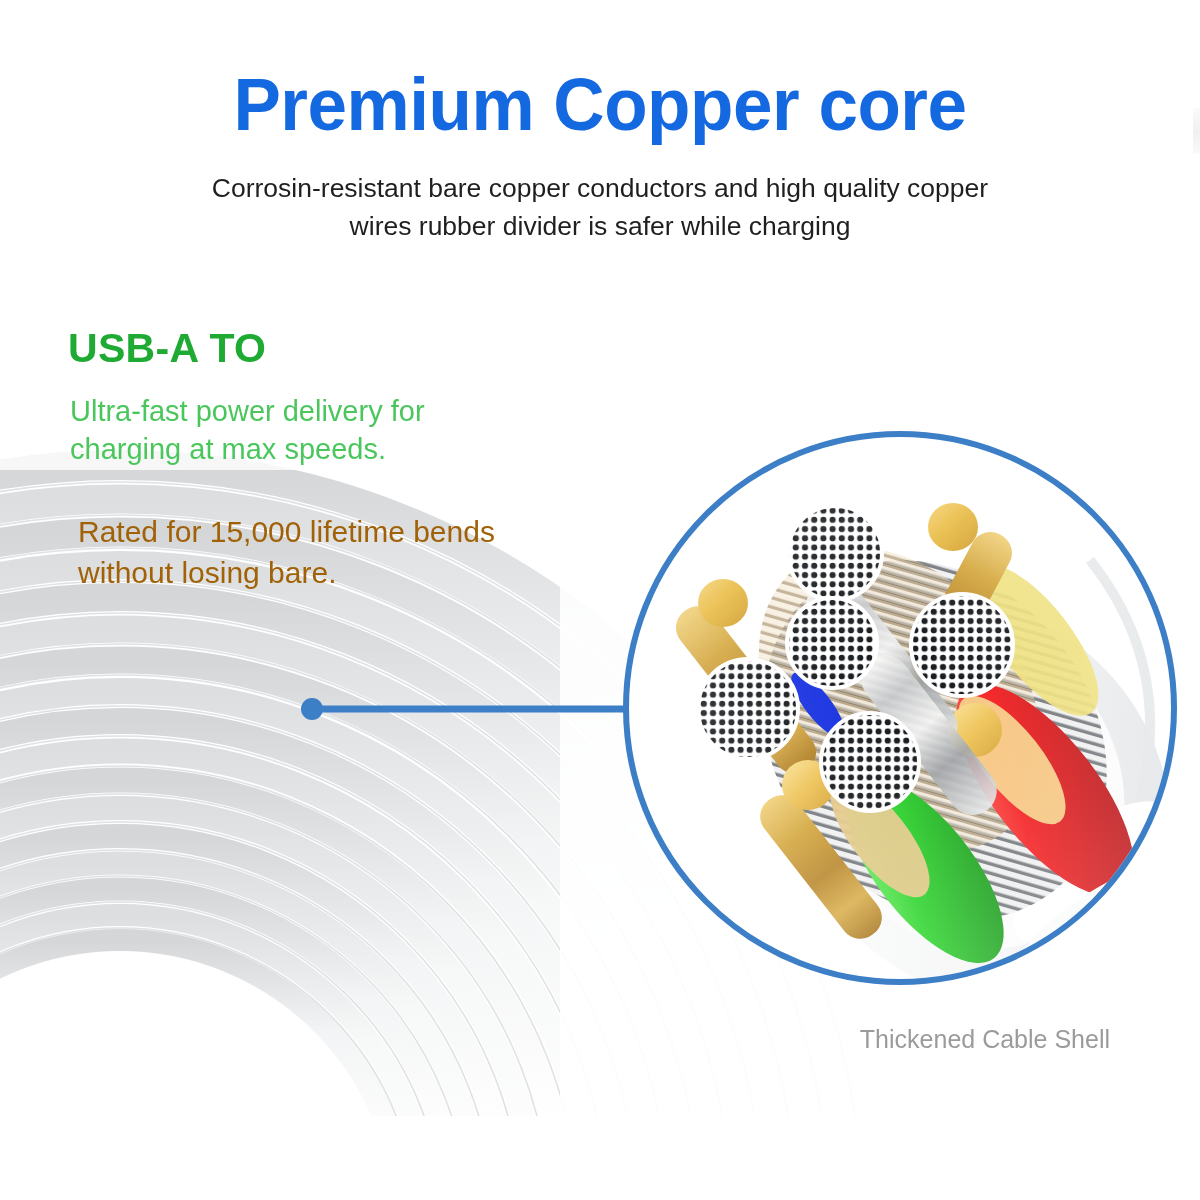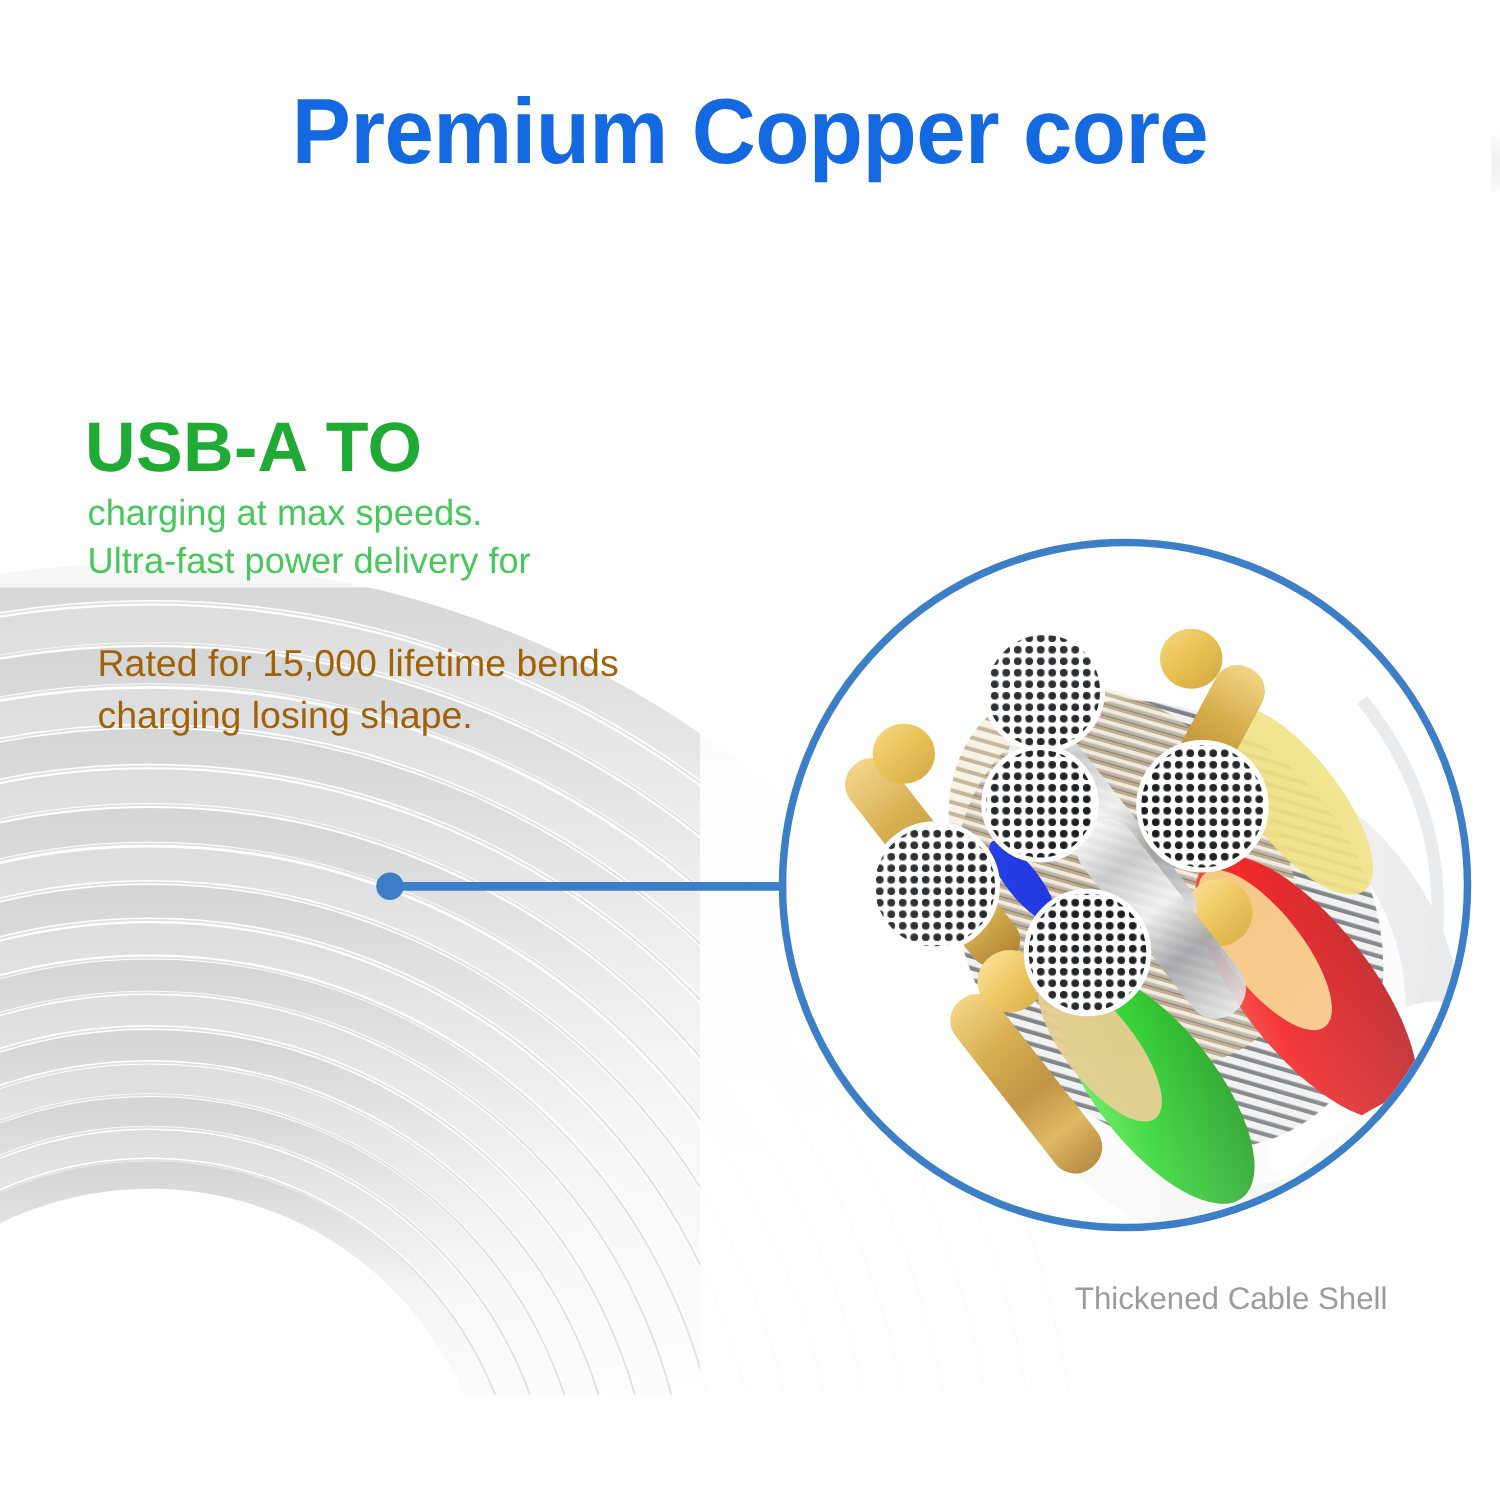--- a/index.html
+++ b/index.html
@@ -25,21 +25,21 @@
     transform:scaleX(0.96);
     z-index:6;white-space:nowrap;
   }
   .subtitle{
     position:absolute;left:180px;top:170px;width:840px;text-align:center;
     font-size:26.5px;font-weight:400;line-height:1.42;color:#1f1f1f;
     z-index:6;
   }
   .usb-head{
     position:absolute;left:68px;top:325px;
-    font-size:56px;font-weight:700;letter-spacing:0.3px;color:#1faa33;
+    font-size:41px;font-weight:700;letter-spacing:0.3px;color:#1faa33;
     z-index:6;white-space:nowrap;
   }
   .usb-body{
     position:absolute;left:70px;top:392px;width:470px;
     font-size:29px;font-weight:400;line-height:1.32;color:#4ac75c;
     z-index:6;
   }
   .bends{
     position:absolute;left:78px;top:512px;width:500px;
     font-size:30px;font-weight:500;line-height:1.35;color:#a16207;
@@ -284,30 +284,34 @@
 
         <rect x="625" y="433" width="552" height="552" fill="url(#lensGlow)"></rect>
       </g>
 
       <circle cx="900" cy="708" r="274" fill="none" stroke="#3d7fc7" stroke-width="6"></circle>
     </svg>
   </div>
 
   <div class="title">Premium Copper core</div>
 
+  <div class="subtitle">
+    <div>Corrosin-resistant bare copper conductors and high quality copper</div>
+    <div>wires rubber divider is safer while charging</div>
+  </div>
 
   <div class="usb-head">USB-A TO</div>
 
   <div class="usb-body">
+    <div>Ultra-fast power delivery for</div>
     <div>charging at max speeds.</div>
-    <div>Ultra-fast power delivery for</div>
   </div>
 
   <div class="bends">
     <div>Rated for 15,000 lifetime bends</div>
-    <div>charging losing shape.</div>
+    <div>without losing bare.</div>
   </div>
 
   <div class="shell-caption">
     <span>Thickened Cable Shell</span>
   </div>
 
 </div>
 
 </body></html>

